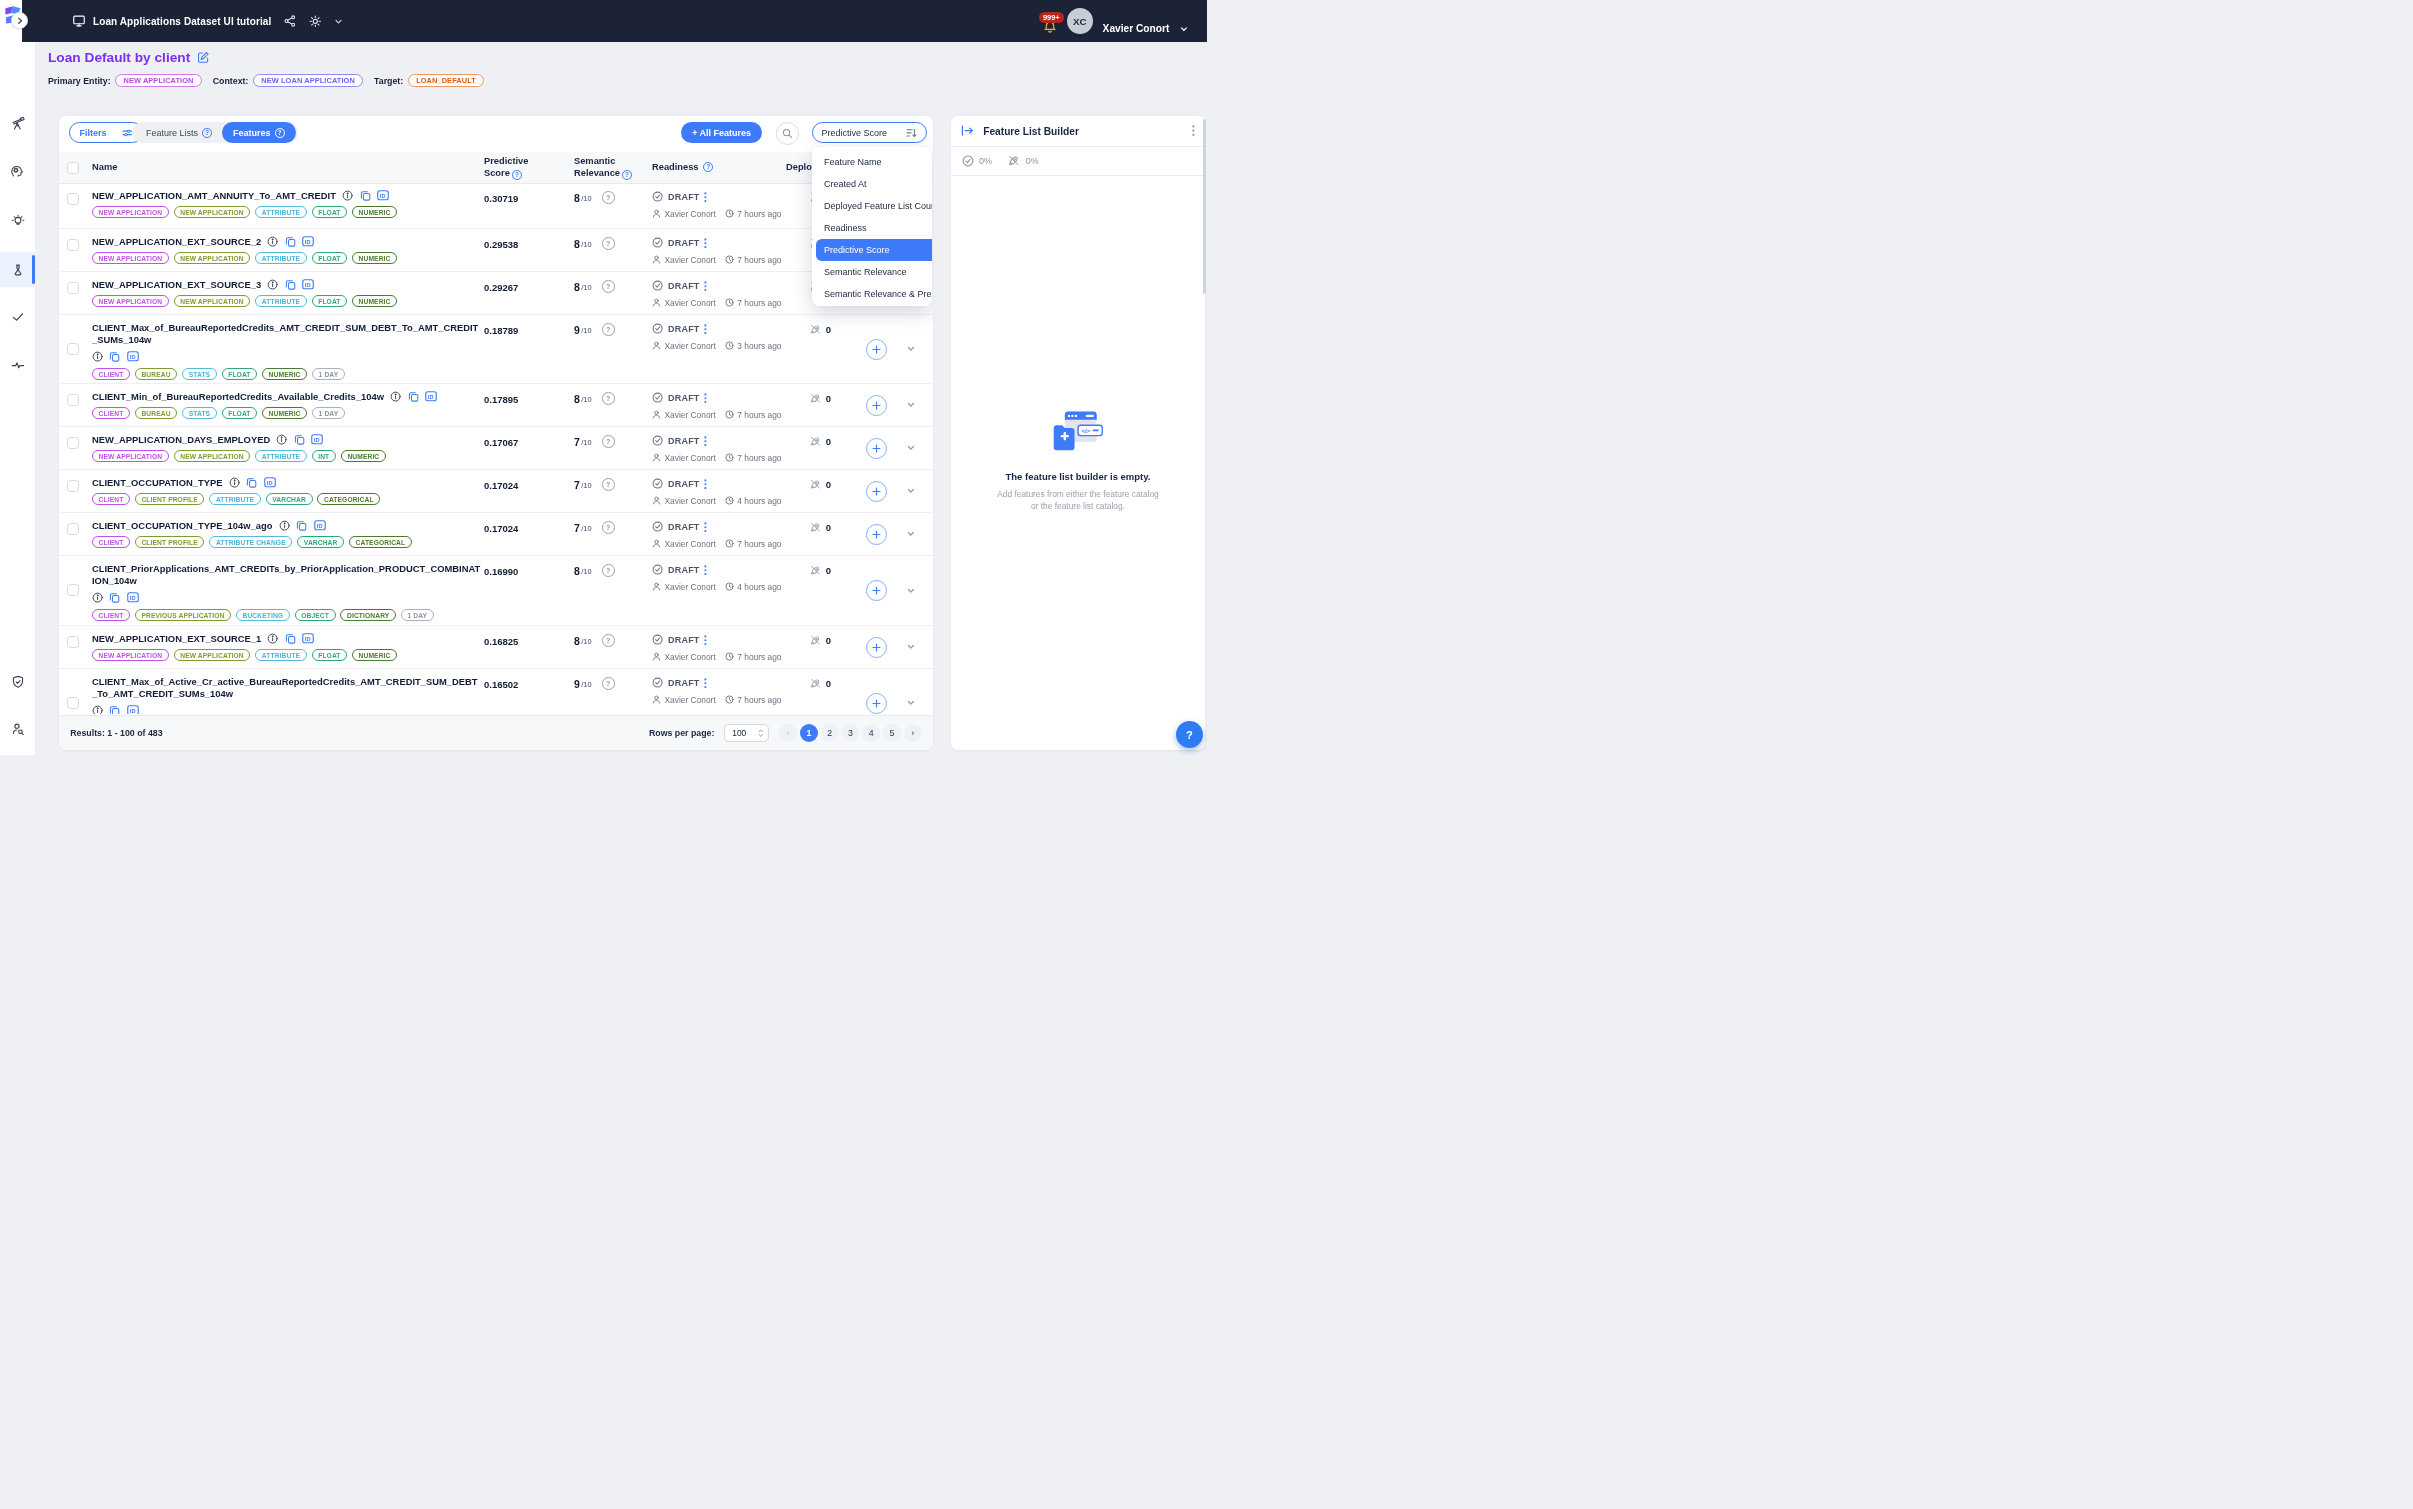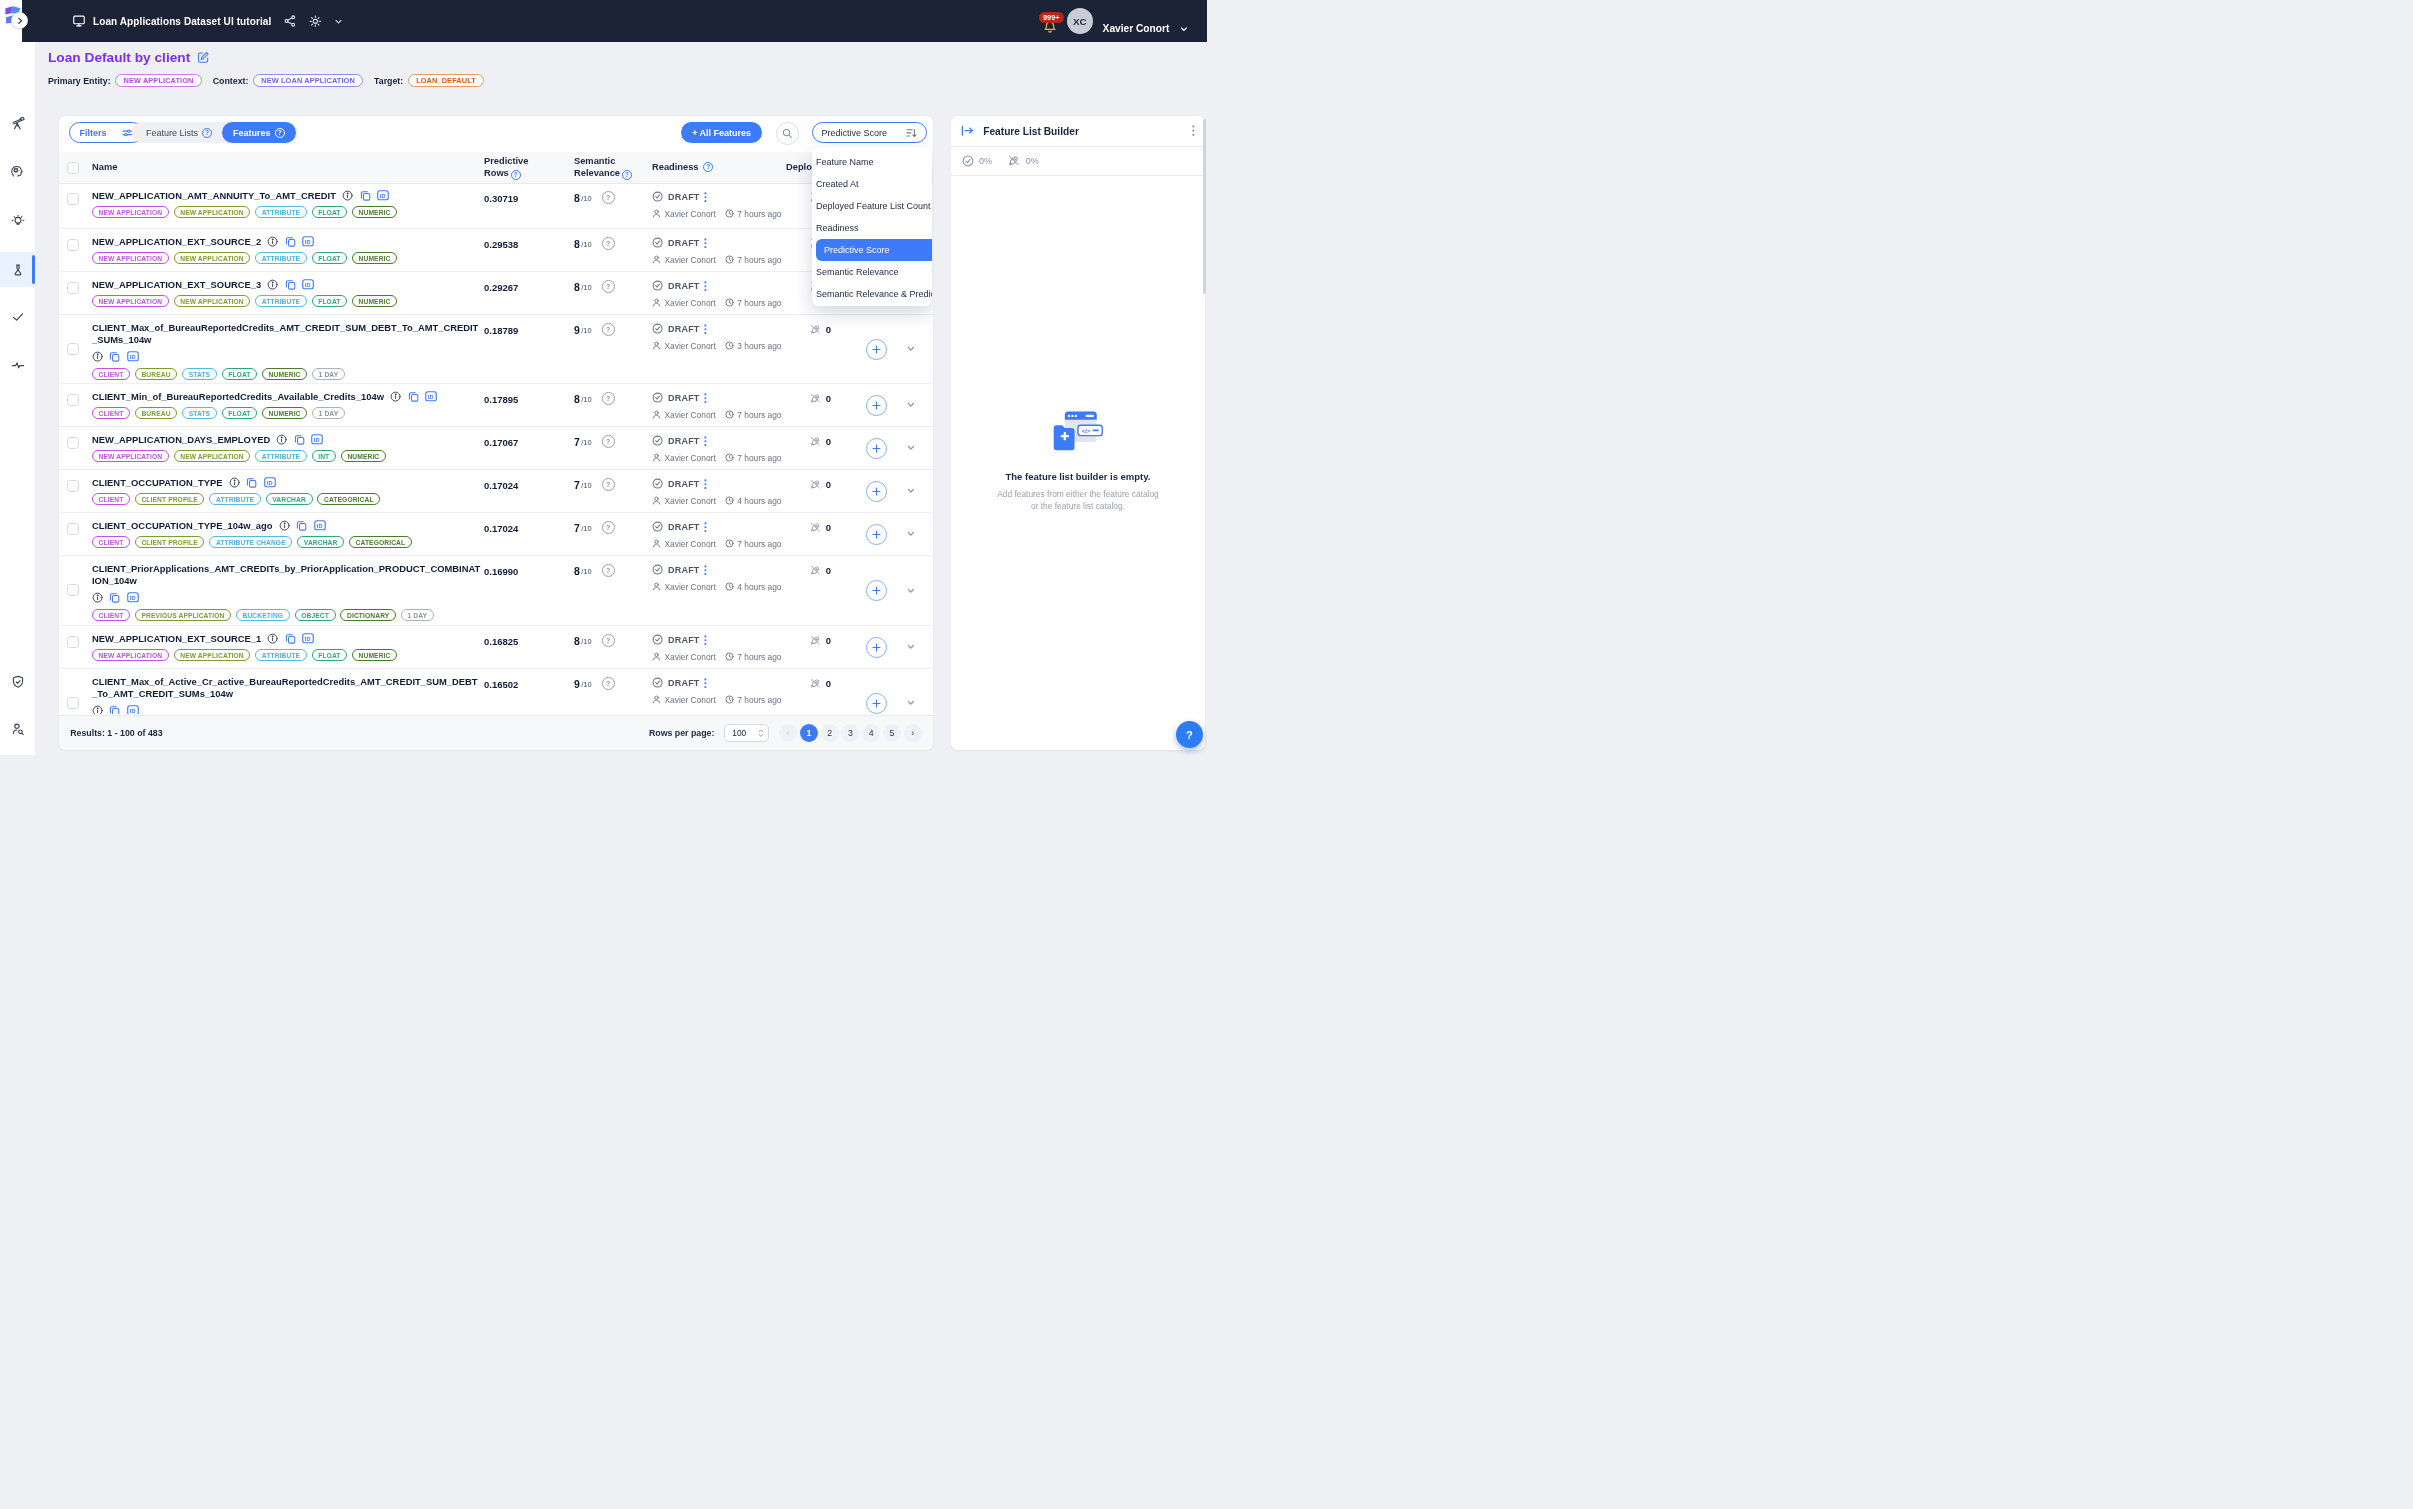--- a/index.html
+++ b/index.html
@@ -53,21 +53,21 @@
   .seg-item{display:flex;align-items:center;gap:4.2px;font-size:9px;color:#3f4756;padding:0 9.8px;cursor:pointer;height:100%}
   .seg-item.active{background:var(--blue);border-radius:11.2px;color:#fff;font-weight:700;padding:0 11.2px}
   .qcirc{width:9.8px;height:9.8px;border-radius:50%;border:0.9px solid var(--blue);color:var(--blue);font-size:6.3px;font-weight:700;display:inline-flex;align-items:center;justify-content:center}
   .seg-item.active .qcirc{border-color:#fff;color:#fff}
   .allfeat-btn{position:absolute;left:622px;top:6.3px;height:21px;padding:0 11.2px;border-radius:11.2px;background:var(--blue);color:#fff;font-weight:700;font-size:9px;display:flex;align-items:center;border:none;cursor:pointer}
   .search-btn{position:absolute;left:717px;top:5.6px;width:23px;height:23px;border-radius:50%;border:0.8px solid #d7dbe2;background:#fff;display:flex;align-items:center;justify-content:center;cursor:pointer}
   .sort-ctl{position:absolute;left:753px;top:6.3px;width:115px;height:21px;border-radius:11.2px;border:1px solid var(--blue);background:#fff;display:flex;align-items:center;justify-content:space-between;padding:0 8.4px;font-size:9px;color:#1c2742;cursor:pointer}
 
   
   .sort-menu{position:absolute;left:753px;top:31px;width:120px;height:159px;background:#fff;border-radius:7px;box-shadow:0 7px 19.6px rgba(20,30,60,.18);z-index:30;padding-top:4.2px;overflow:hidden}
-  .sm-item{height:22px;display:flex;align-items:center;padding-left:4px;font-size:9px;color:#1c2742;white-space:nowrap;overflow:hidden;cursor:pointer}
+  .sm-item{height:22px;display:flex;align-items:center;padding-left:12px;font-size:9px;color:#1c2742;white-space:nowrap;overflow:hidden;cursor:pointer}
   .sm-item.active{background:var(--blue);color:#fff;border-radius:5.6px 0 0 5.6px;margin-left:4.2px;padding-left:7.7px;font-weight:400}
 
   
   .thead{position:absolute;left:0;top:36px;right:0;height:32px;background:var(--panelbg);border-bottom:0.7px solid var(--border);font-weight:700;color:var(--headnavy);font-size:9.3px}
   .thead .cb{top:9.8px}
   .h-name{position:absolute;left:33px;top:9.8px}
   .h-two{position:absolute;line-height:11.6px;top:4.2px}
   .h-pred{left:425px}.h-sem{left:515px}
   .h-ready{position:absolute;left:593px;top:9.8px;display:flex;gap:4.9px;align-items:center}
   .h-dep{position:absolute;left:727px;top:9.8px;width:28px;overflow:hidden;white-space:nowrap}
@@ -334,21 +334,21 @@
         <div class="sm-item">Semantic Relevance</div>
         <div class="sm-item">Semantic Relevance &amp; Predictive</div>
       </div>
   </div>
 
   <div class="thead">
     <span class="cb"></span>
     <span class="h-name">Name</span>
     <div class="h-two h-pred">
       <div>Predictive</div>
-      <div><span>Rows</span><span class="qcirc h-inline-q">?</span></div>
+      <div><span>Score</span><span class="qcirc h-inline-q">?</span></div>
     </div>
     <div class="h-two h-sem">
       <div>Semantic</div>
       <div><span>Relevance</span><span class="qcirc h-inline-q">?</span></div>
     </div>
     <div class="h-ready">
       <span>Readiness</span>
         <span class="qcirc">?</span>
     </div>
     <span class="h-dep">Deplo</span>

